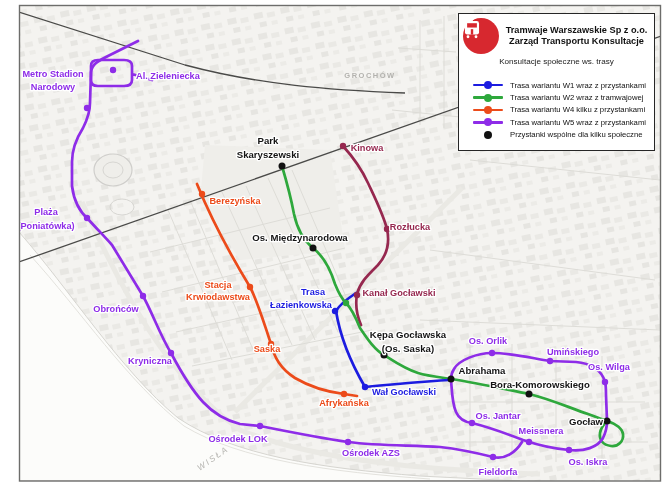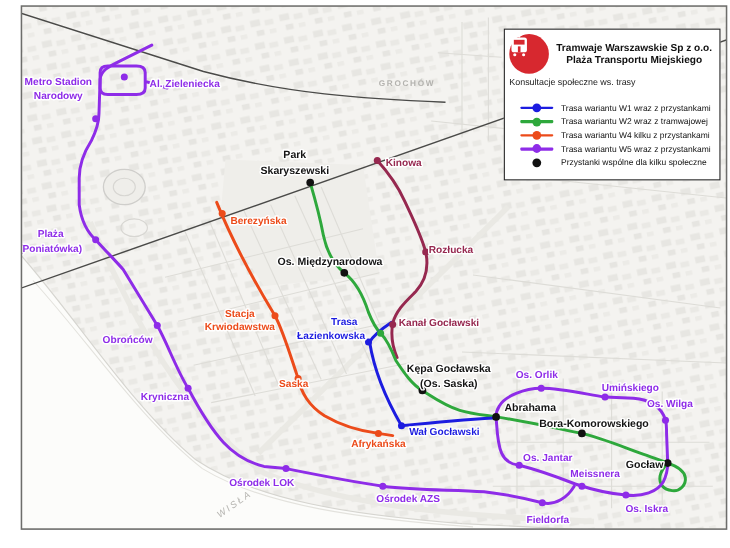--- a/index.html
+++ b/index.html
@@ -11,29 +11,29 @@
   .lbl{font-size:9.2px;}
   .lbl-black{fill:#141414;font-size:9.6px;}
   .lbl-area{fill:#b3b2ae;font-weight:bold;stroke-width:0;letter-spacing:1.5px;font-size:7.5px;}
   .lbl-river{fill:#b6b5b1;font-style:italic;font-weight:normal;stroke-width:0;
              letter-spacing:2px;font-size:8.5px;}
   .route{fill:none;stroke-width:2.7;stroke-linecap:round;stroke-linejoin:round;}
   .street{stroke:#dddcd7;stroke-width:1;fill:none;}
   .street-wide{stroke:#eae9e4;stroke-width:5;fill:none;}
   .darkroad{stroke:#4a4a48;stroke-width:1.3;fill:none;}
   
-  .legend{position:absolute;left:458px;top:26px;width:197px;height:138px;background:#fff;
+  .legend{position:absolute;left:458px;top:13px;width:197px;height:138px;background:#fff;
           border:1.6px solid #262626;box-sizing:border-box;padding:3px 4px 2px 4px;
           display:flex;flex-direction:column;z-index:5;}
   .legend-head{display:flex;align-items:center;gap:4px;height:38px;}
   .tram-badge{width:36px;height:36px;border-radius:50%;background:#d7282f;flex:0 0 auto;
               display:flex;align-items:center;justify-content:center;}
   .head-text{flex:1;text-align:center;}
   .legend-title{font-size:9.2px;font-weight:bold;line-height:10.6px;color:#111;}
-  .legend-sub{font-size:8.1px;line-height:9.4px;color:#222;text-align:left;margin-top:2px;height:19px;}
+  .legend-sub{font-size:8.1px;line-height:9.4px;color:#222;text-align:center;margin-top:2px;height:19px;}
   .legend-items{margin-top:3px;display:flex;flex-direction:column;}
   .legend-item{display:flex;align-items:center;height:12.4px;}
   .swatch{width:30px;height:8px;position:relative;flex:0 0 auto;margin:0 7px 0 10px;}
   .swatch-line{position:absolute;left:0;right:0;top:2.8px;height:2.5px;border-radius:1px;}
   .swatch-dot{position:absolute;left:11px;top:0;width:8px;height:8px;border-radius:50%;}
   .legend-item-label{font-size:7.7px;color:#111;white-space:nowrap;}
 </style>
 </head>
 <body>
 
@@ -195,21 +195,21 @@
         <line x1="12" y1="4" x2="12" y2="6.5" stroke="#fff" stroke-width="1.3"></line>
         <rect x="5.5" y="6.5" width="13" height="12.5" rx="2.2" fill="#fff"></rect>
         <rect x="7.5" y="8.5" width="9" height="4" fill="#d7282f"></rect>
         <rect x="10.9" y="14" width="2.2" height="5" fill="#d7282f"></rect>
         <circle cx="8.3" cy="21" r="1.3" fill="#fff"></circle>
         <circle cx="15.7" cy="21" r="1.3" fill="#fff"></circle>
       </svg>
     </div>
     <div class="head-text">
       <div class="legend-title">Tramwaje Warszawskie Sp z o.o.</div>
-      <div class="legend-title">Plaża Transportu Miejskiego</div>
+      <div class="legend-title">Zarząd Transportu Konsultacje</div>
     </div>
   </div>
   <div class="legend-sub">
     <div>Konsultacje społeczne ws. trasy</div>
   </div>
   <div class="legend-items">
     <div class="legend-item">
       <span class="swatch">
             <span class="swatch-line" style="background-color: rgb(28, 28, 224);"></span>
             <span class="swatch-dot" style="background-color: rgb(28, 28, 224);"></span>

